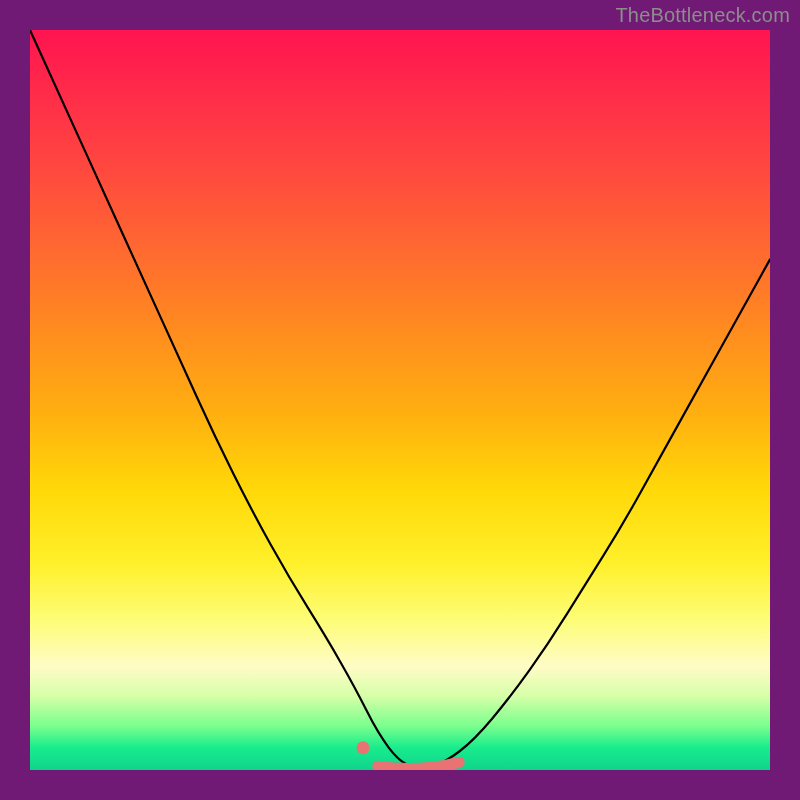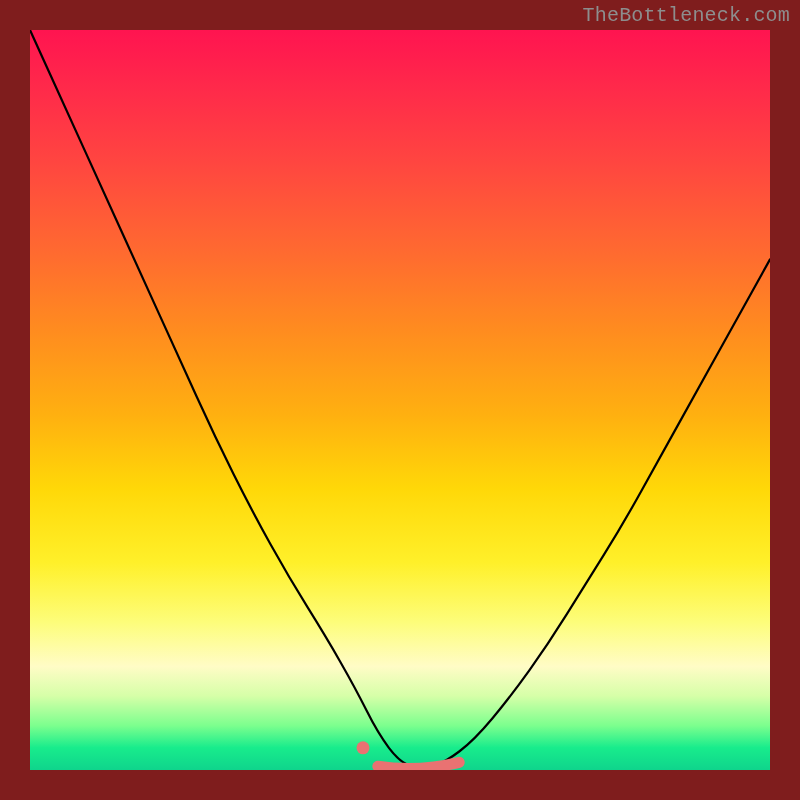--- a/index.html
+++ b/index.html
@@ -10,22 +10,21 @@
     background: #000;
     overflow: hidden;
     font-family: Arial, Helvetica, sans-serif;
   }
   .frame {
     position: absolute;
     top: 0;
     left: 0;
     width: 800px;
     height: 800px;
-    background: #7f1d1d;
-    font-family: Liberation Mono, monospace;
+    background: #701a75;
   }
   .plot-area {
     position: absolute;
     top: 30px;
     left: 30px;
     width: 740px;
     height: 740px;
     overflow: hidden;
   }
   .gradient {

